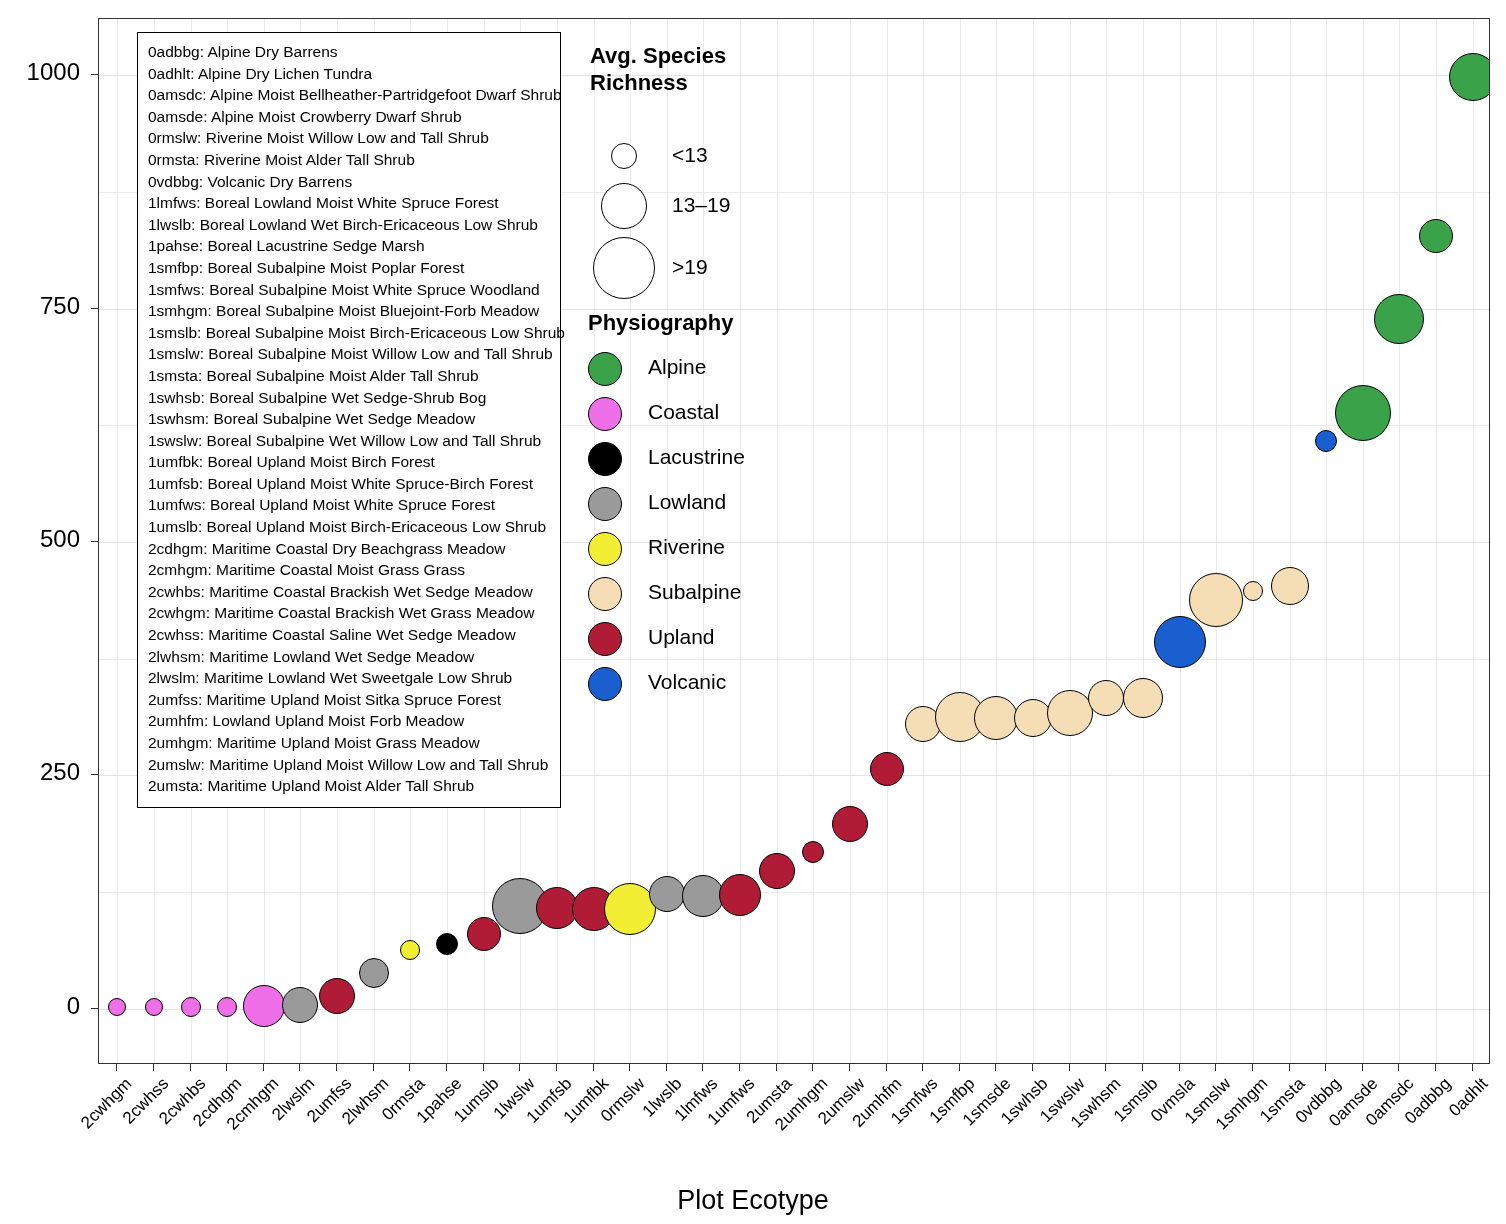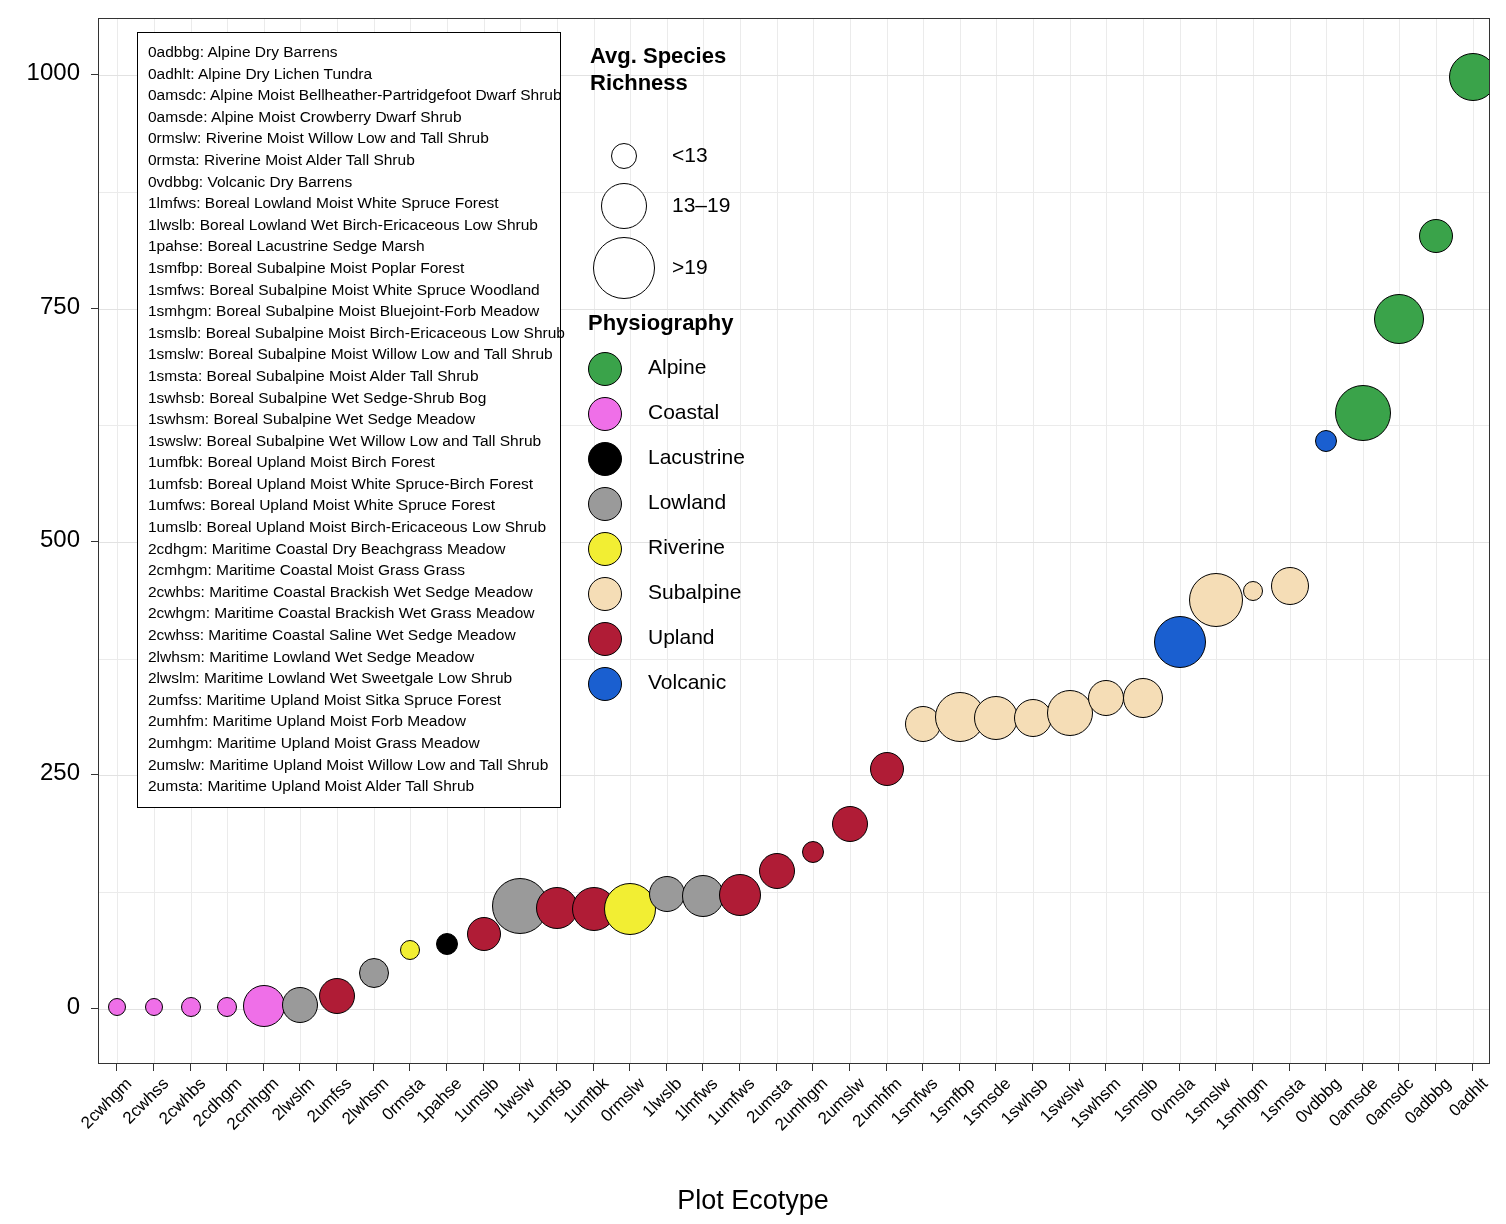--- a/index.html
+++ b/index.html
@@ -332,21 +332,21 @@
       <div>1umfws: Boreal Upland Moist White Spruce Forest</div>
       <div>1umslb: Boreal Upland Moist Birch-Ericaceous Low Shrub</div>
       <div>2cdhgm: Maritime Coastal Dry Beachgrass Meadow</div>
       <div>2cmhgm: Maritime Coastal Moist Grass Grass</div>
       <div>2cwhbs: Maritime Coastal Brackish Wet Sedge Meadow</div>
       <div>2cwhgm: Maritime Coastal Brackish Wet Grass Meadow</div>
       <div>2cwhss: Maritime Coastal Saline Wet Sedge Meadow</div>
       <div>2lwhsm: Maritime Lowland Wet Sedge Meadow</div>
       <div>2lwslm: Maritime Lowland Wet Sweetgale Low Shrub</div>
       <div>2umfss: Maritime Upland Moist Sitka Spruce Forest</div>
-      <div>2umhfm: Maritime Upland Moist Forb Meadow</div>
+      <div>2umhfm: Lowland Upland Moist Forb Meadow</div>
       <div>2umhgm: Maritime Upland Moist Grass Meadow</div>
       <div>2umslw: Maritime Upland Moist Willow Low and Tall Shrub</div>
       <div>2umsta: Maritime Upland Moist Alder Tall Shrub</div>
     </div>
 
   <div id="sizelegend">
     <div class="title">Avg. Species</div>
     <div class="title">Richness</div>
     <div id="sizeitems" style="position: relative; height: 200px;">
         <div class="sizecircle" style="width: 26px; height: 26px; left: 21px; top: 47px;"></div>

